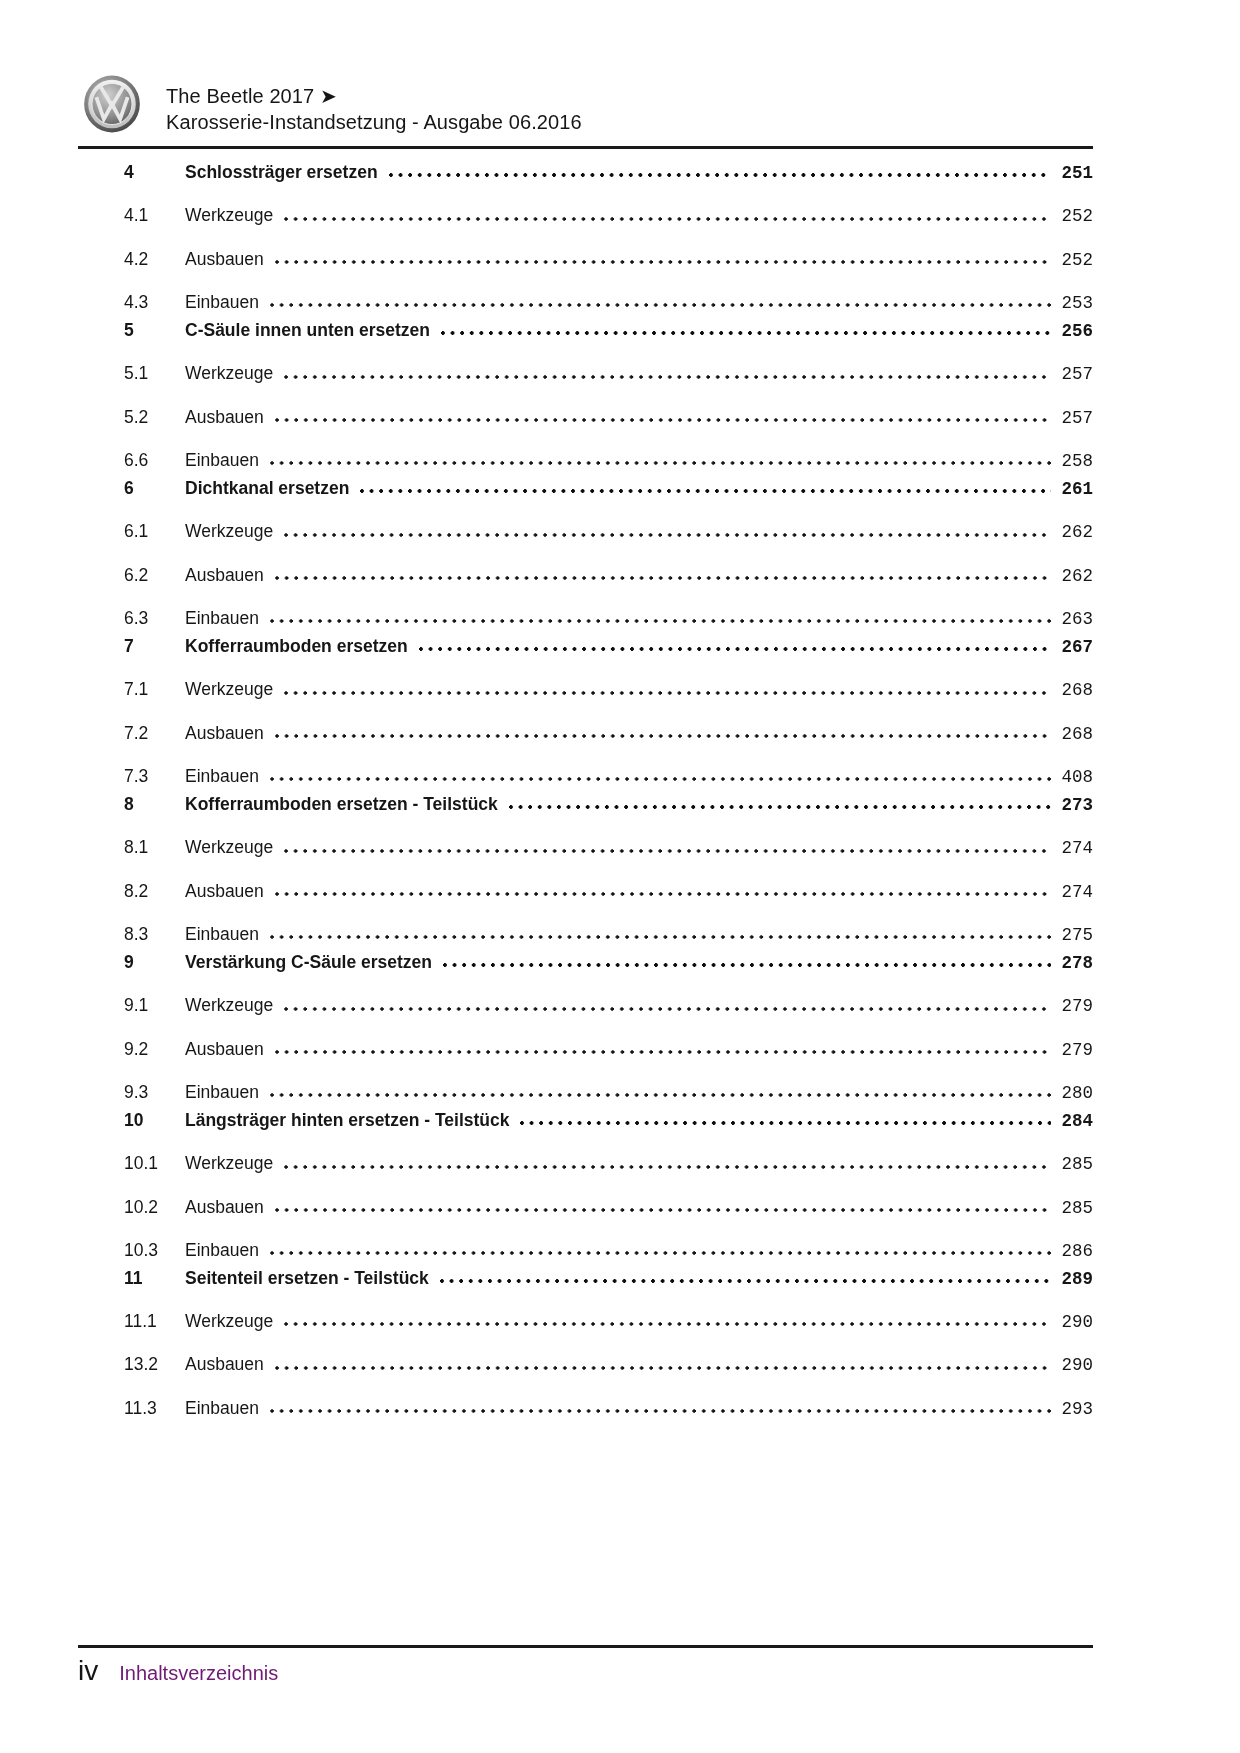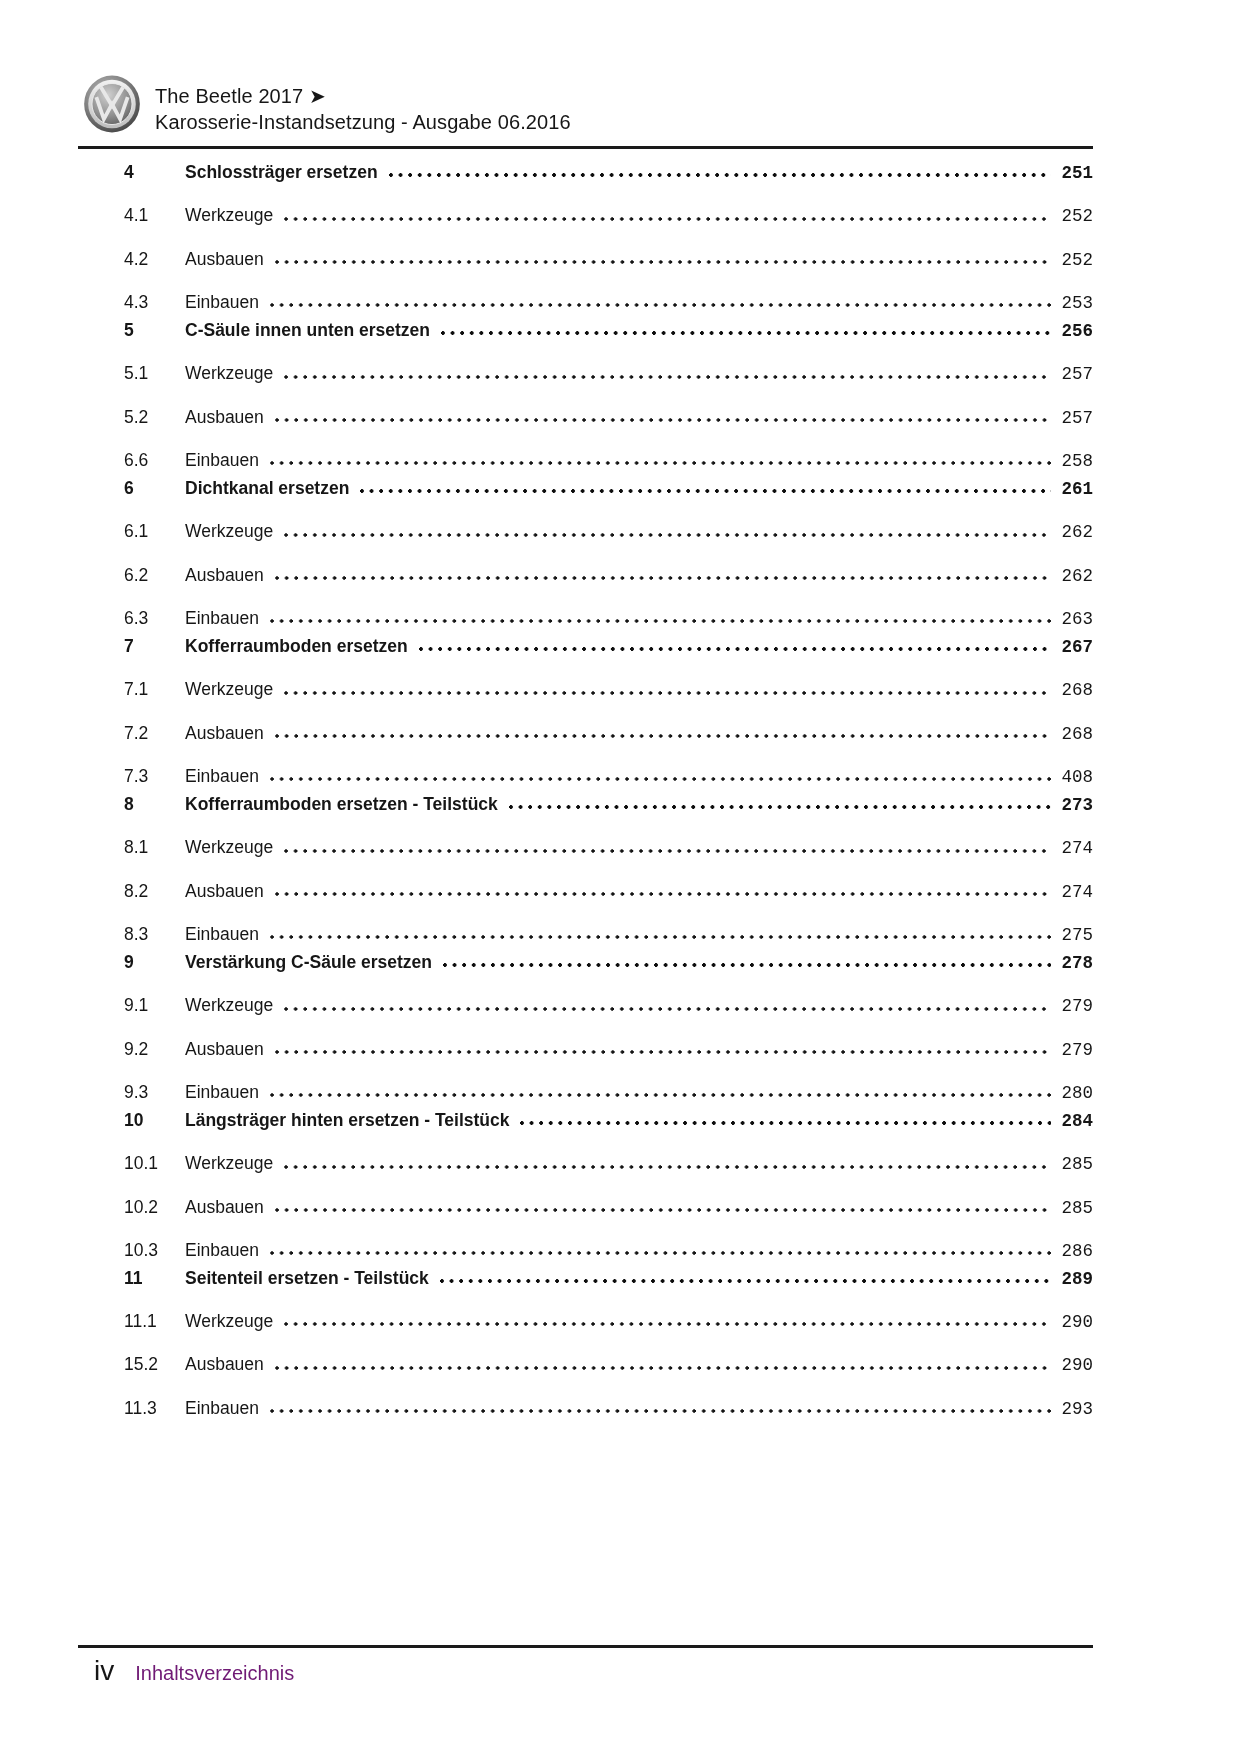--- a/index.html
+++ b/index.html
@@ -19,21 +19,21 @@
   
   .header-logo {
     position: absolute;
     left: 83px;
     top: 71px;
     width: 58px;
     height: 66px;
   }
   .header-text {
     position: absolute;
-    left: 155px;
+    left: 166px;
     top: 84px;
     font-size: 20px;
     line-height: 25.5px;
     color: #161616;
     letter-spacing: 0.1px;
   }
   .rule {
     position: absolute;
     left: 78px;
     width: 1015px;
@@ -95,21 +95,20 @@
     position: absolute;
     left: 78px;
     top: 1655px;
     display: flex;
     align-items: baseline;
     gap: 21px;
   }
   .footer-roman {
     font-size: 28px;
     color: #161616;
-    margin-left: 16px;
   }
   .footer-label {
     font-size: 20px;
     color: #701a75;
   }
 </style>
 </head>
 <body>
 
 <div class="page">
@@ -351,21 +350,21 @@
     </div>
 
     <div class="toc-row sub">
       <span class="toc-num">11.1</span>
       <span class="toc-title">Werkzeuge</span>
       <span class="leader"></span>
       <span class="toc-page">290</span>
     </div>
 
     <div class="toc-row sub">
-      <span class="toc-num">15.2</span>
+      <span class="toc-num">13.2</span>
       <span class="toc-title">Ausbauen</span>
       <span class="leader"></span>
       <span class="toc-page">290</span>
     </div>
 
     <div class="toc-row sub">
       <span class="toc-num">11.3</span>
       <span class="toc-title">Einbauen</span>
       <span class="leader"></span>
       <span class="toc-page">293</span>

